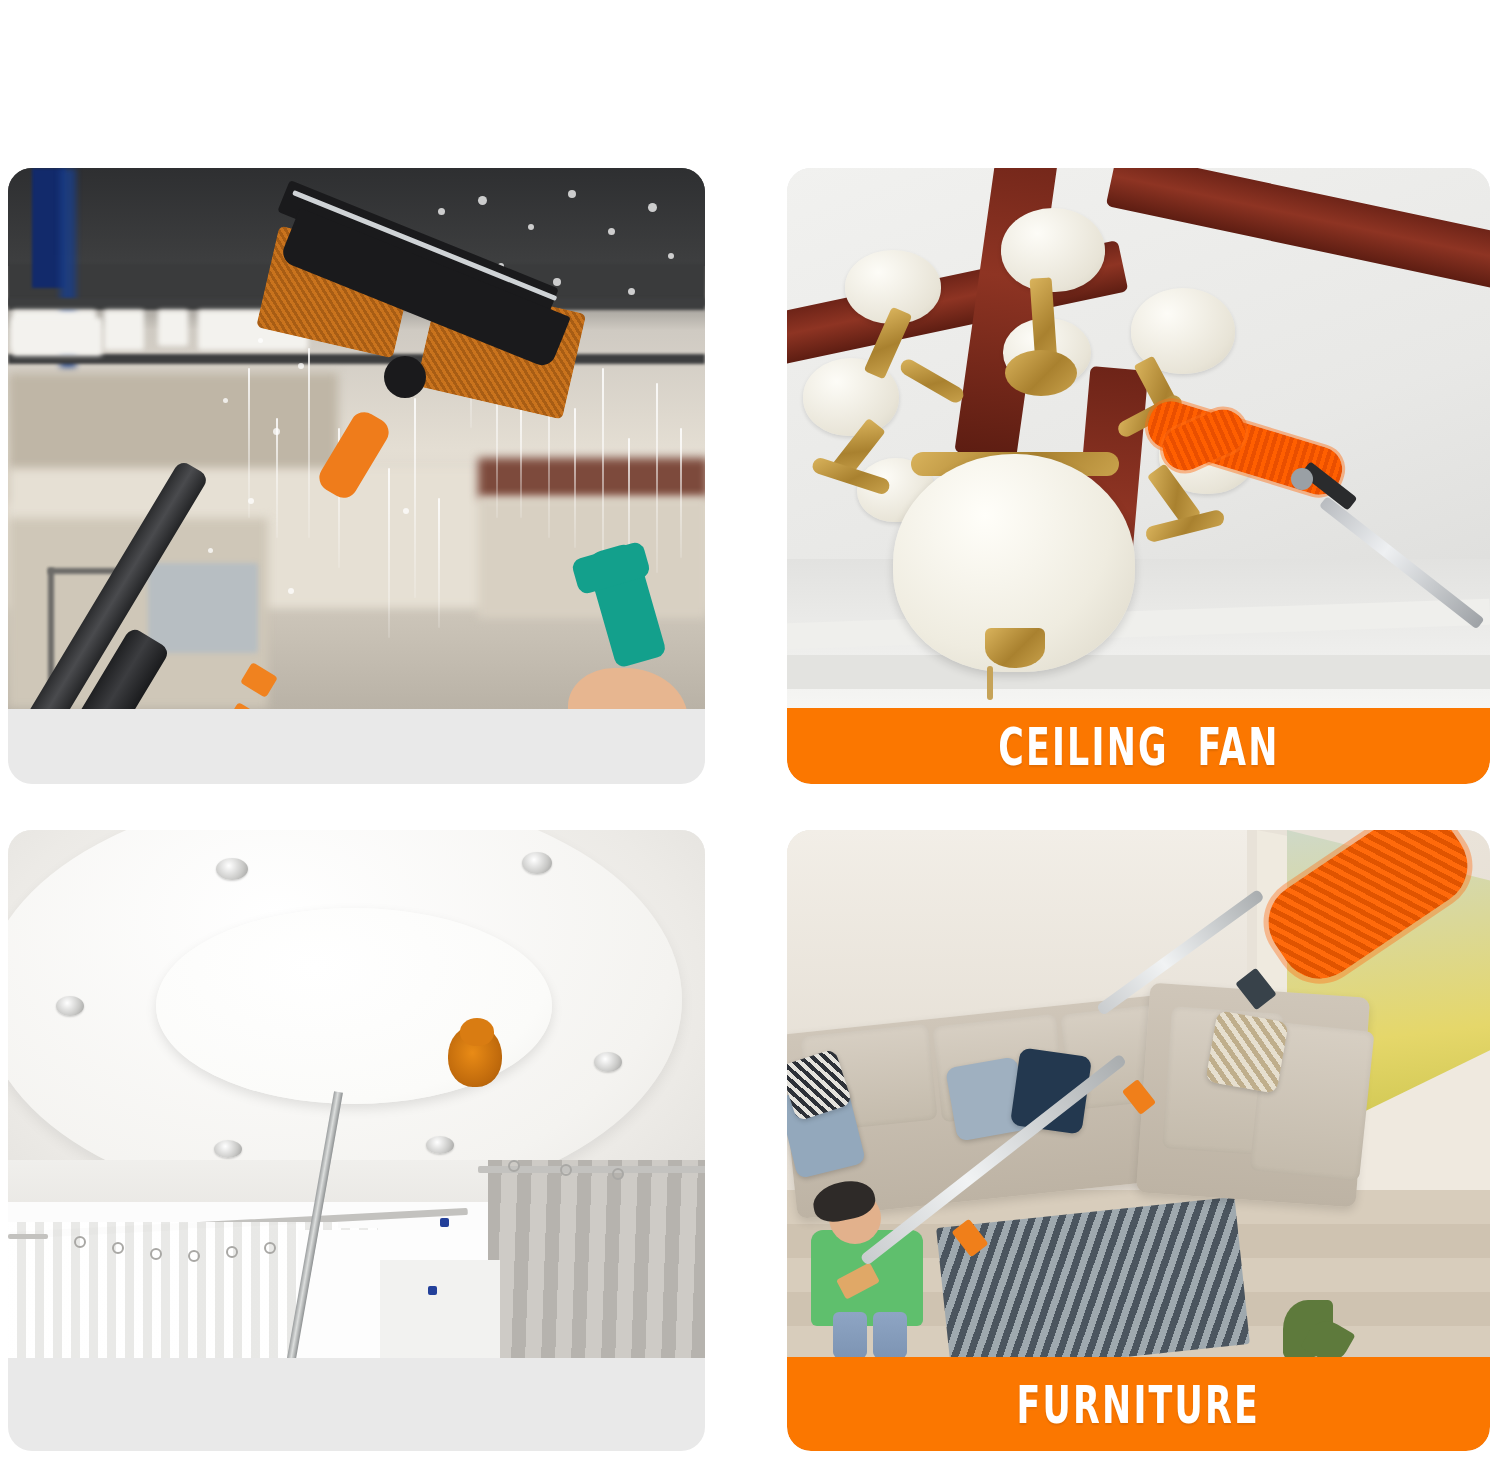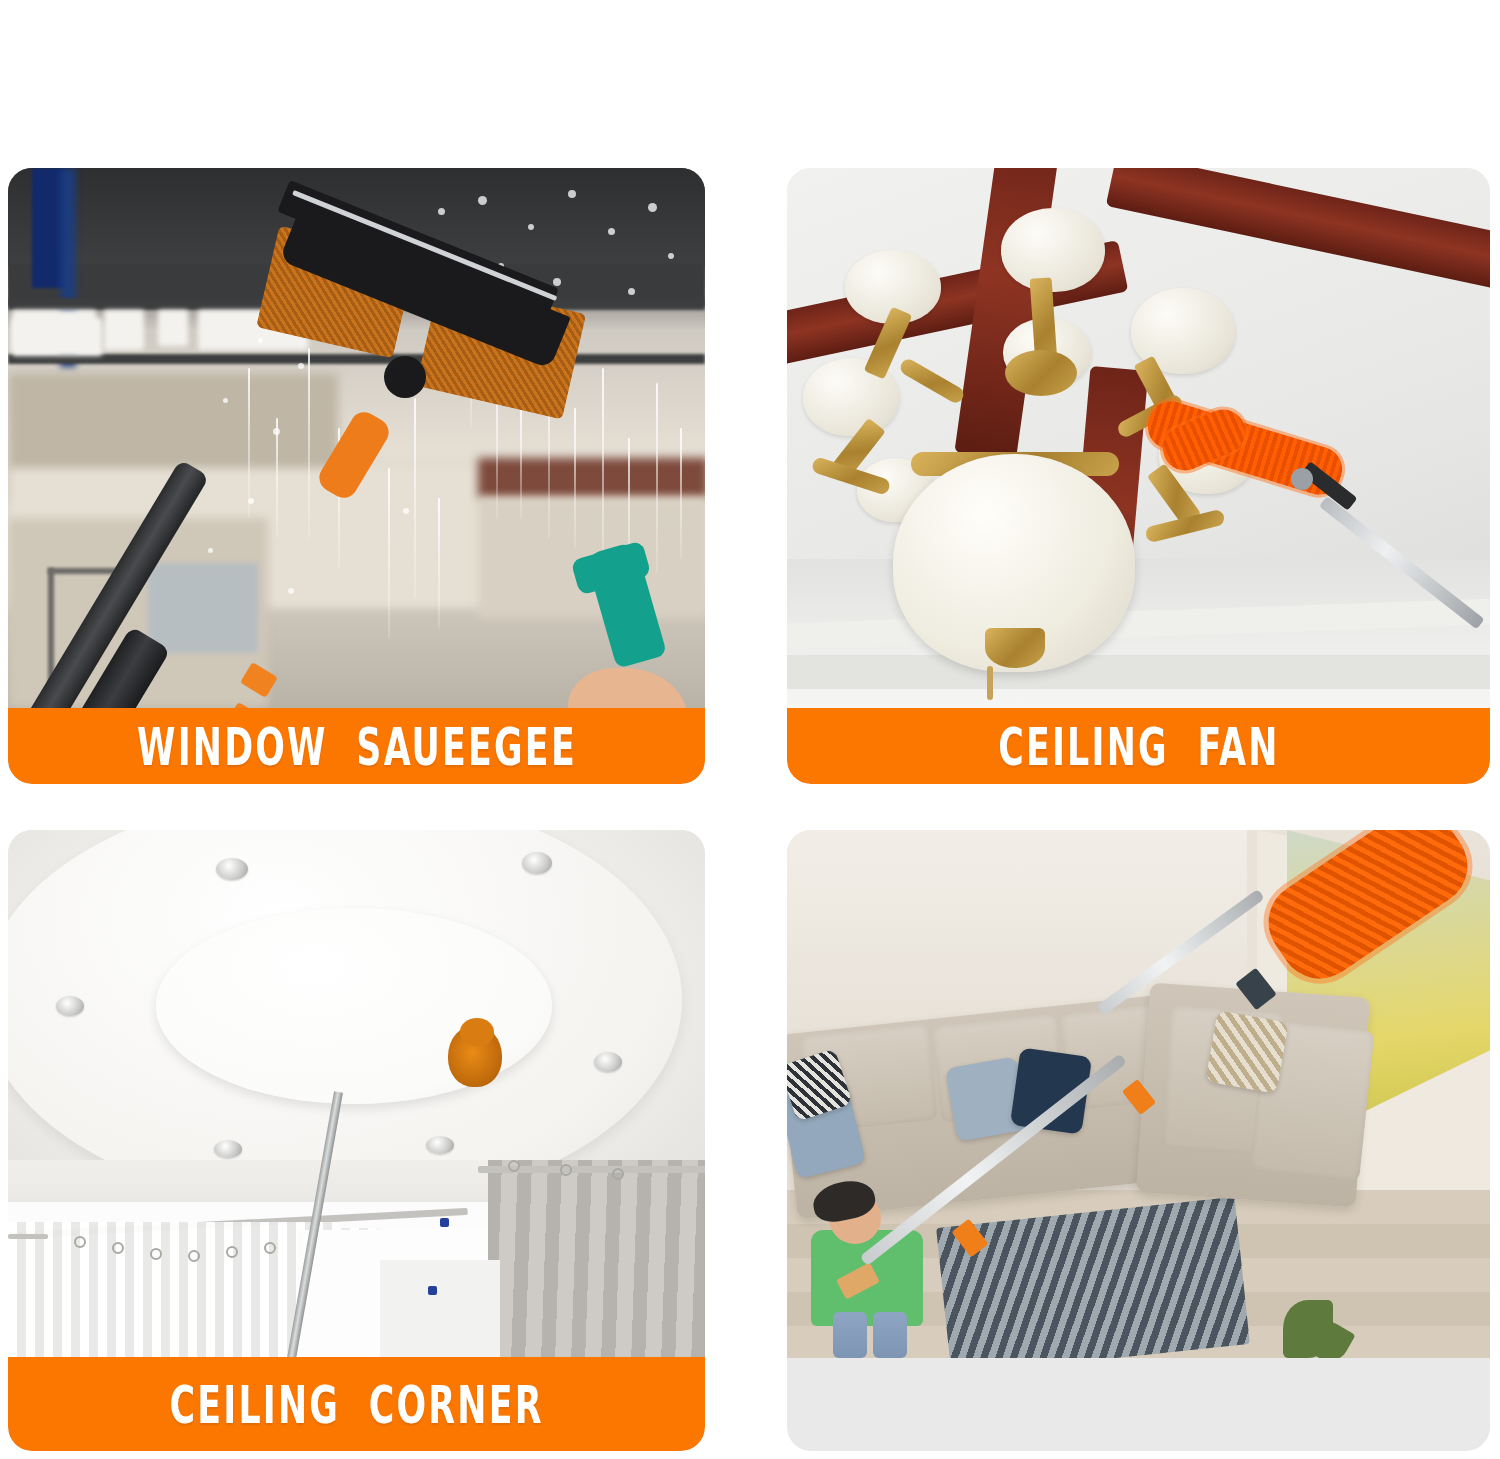--- a/index.html
+++ b/index.html
@@ -247,23 +247,20 @@
         <div class="p1-blade" style="left:282px; top:12px; width:290px; height:34px; transform:rotate(22deg); transform-origin:left top;"></div>
         <div class="p1-blade-edge" style="left:286px; top:22px; width:284px; height:5px; transform:rotate(22deg); transform-origin:left top;"></div>
         <div class="p1-blade" style="left:292px; top:40px; width:292px; height:56px; transform:rotate(22deg); transform-origin:left top; border-radius:3px 3px 14px 14px;"></div>
         <div class="p1-blade" style="left:376px; top:188px; width:42px; height:42px; border-radius:50%;"></div>
 
         <div class="p1-hand" style="left:560px; top:500px; width:120px; height:100px; border-radius:40% 55% 50% 50%;"></div>
         <div class="p1-spray" style="left:592px; top:378px; width:52px; height:118px; transform:rotate(-16deg); border-radius:16px 16px 10px 10px;"></div>
         <div class="p1-spray" style="left:566px; top:382px; width:74px; height:36px; transform:rotate(-16deg); border-radius:10px;"></div>
       </div>
     </div>
-    <div class="caption-band">
-      <span class="caption-text">WINDOW  SAUEEGEE</span>
-    </div>
   </div>
 
   <div class="panel" id="panel-2">
     <div class="photo" id="photo-2">
       <div class="p2-fanblade" style="left:-30px; top:110px; width:370px; height:52px; transform:rotate(-12deg);"></div>
       <div class="p2-fanblade" style="left:190px; top:-40px; width:62px; height:330px; transform:rotate(8deg);"></div>
       <div class="p2-fanblade" style="left:320px; top:26px; width:420px; height:56px; transform:rotate(12deg);"></div>
       <div class="p2-fanblade" style="left:290px; top:200px; width:58px; height:310px; transform:rotate(5deg);"></div>
 
       <div class="p2-ceil-lower"></div>
@@ -339,23 +336,20 @@
       <div class="p3-ring" style="left:604px; top:338px;"></div>
       <div class="p3-window" style="left:372px; top:430px; width:120px; height:102px; background:#f2f2f0;"></div>
 
       <div class="p3-pole" style="left:326px; top:262px; width:9px; height:290px; transform:rotate(10deg); transform-origin:top center;"></div>
       <div class="p3-marker" style="left:432px; top:388px; width:9px; height:9px;"></div>
       <div class="p3-marker" style="left:420px; top:456px; width:9px; height:9px;"></div>
 
       <div class="p3-brush" style="left:440px; top:195px; width:54px; height:62px;"></div>
       <div class="p3-brush" style="left:452px; top:188px; width:34px; height:28px; background:#d97c12;"></div>
     </div>
-    <div class="caption-band">
-      <span class="caption-text">CEILING  CORNER</span>
-    </div>
   </div>
 
   <div class="panel" id="panel-4">
     <div class="photo" id="photo-4">
       <div class="p4-wall" style="left:0; top:0; width:520px; height:230px;"></div>
       <div class="p4-wall" style="left:460px; top:0; width:140px; height:190px; background:#e8e2d8;"></div>
 
       <div class="p4-artframe" style="left:470px; top:0; width:60px; height:528px; transform:skewY(11deg); transform-origin:left top;"></div>
       <div class="p4-art" style="left:500px; top:0; width:210px; height:470px; transform:skewY(14deg); transform-origin:left top;"></div>
       <div class="p4-artframe" style="left:560px; top:290px; width:150px; height:240px; background:#efe9df; transform:skewY(-26deg); transform-origin:left top;"></div>
@@ -387,15 +381,18 @@
       <div class="p4-person-legs" style="left:86px; top:482px; width:34px; height:46px;"></div>
       <div class="p4-pole-joint" style="left:52px; top:440px; width:38px; height:22px; transform:rotate(-28deg); background:#e0a867;"></div>
 
       <div class="p4-pole" style="left:80px; top:436px; width:12px; height:330px; transform:rotate(-128deg); transform-origin:top left; border-radius:5px;"></div>
       <div class="p4-pole" style="left:316px; top:186px; width:12px; height:200px; transform:rotate(-126deg); transform-origin:top left; border-radius:5px;"></div>
       <div class="p4-pole-joint" style="left:172px; top:392px; width:22px; height:32px; transform:rotate(-38deg);"></div>
       <div class="p4-pole-joint" style="left:342px; top:252px; width:20px; height:30px; transform:rotate(-38deg);"></div>
       <div class="p4-pole-joint" style="left:456px; top:142px; width:26px; height:34px; transform:rotate(-38deg); background:#38424a;"></div>
       <div class="p4-duster" style="left:476px; top:14px; width:210px; height:100px; transform:rotate(-34deg);"></div>
     </div>
+    <div class="caption-band">
+      <span class="caption-text">FURNITURE</span>
+    </div>
   </div>
 
 </div>
 
 </body></html>

